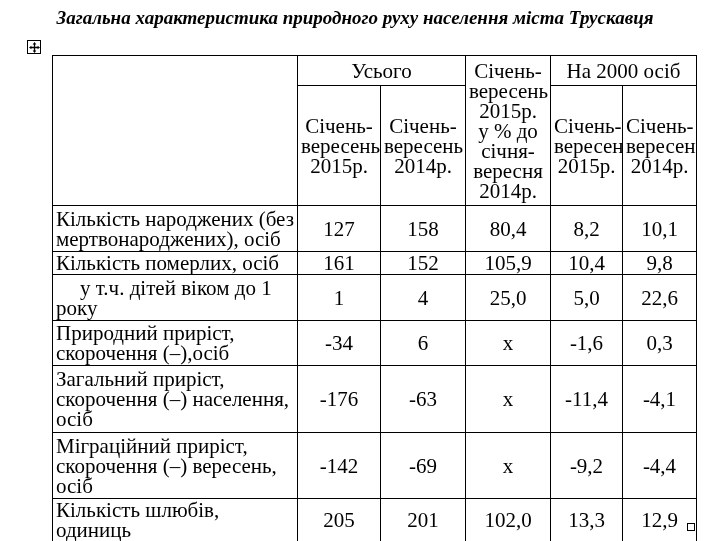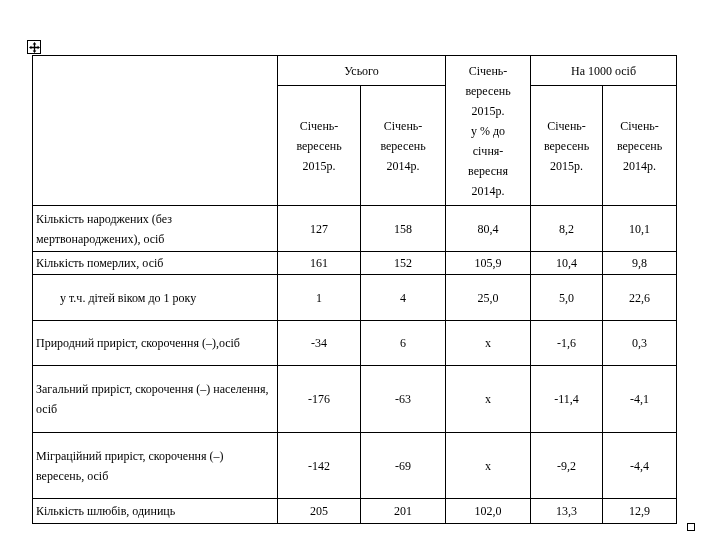--- a/index.html
+++ b/index.html
@@ -43,26 +43,26 @@
     left: 687px;
     top: 523px;
     width: 8px;
     height: 8px;
     border: 1px solid #000000;
     background: #ffffff;
     cursor: nwse-resize;
   }
   table.pop-table {
     position: absolute;
-    left: 32px;
+    left: 52px;
     top: 55px;
     width: 644px;
     border-collapse: collapse;
     table-layout: fixed;
-    font-size: 12px;
+    font-size: 21px;
     line-height: 20px;
   }
   table.pop-table td {
     border: 1px solid #000000;
     padding: 1px 3px;
     vertical-align: middle;
     overflow: hidden;
   }
   td.group-head {
     text-align: center;
@@ -95,20 +95,21 @@
   tr.r4 { height: 45px; }
   tr.r5 { height: 67px; }
   tr.r6 { height: 66px; }
   tr.r7 { height: 25px; }
 </style>
 </head>
 <body>
 
 <div class="page">
 
+  <div class="doc-title">Загальна характеристика природного руху населення міста Трускавця</div>
 
   <div class="move-handle">
     <svg width="11" height="11" viewBox="0 0 12 12">
       <path d="M6 0 L8 2.6 H6.7 V5.3 H9.4 V4 L12 6 L9.4 8 V6.7 H6.7 V9.4 H8 L6 12 L4 9.4 H5.3 V6.7 H2.6 V8 L0 6 L2.6 4 V5.3 H5.3 V2.6 H4 Z" fill="#000000"></path>
     </svg>
   </div>
 
   <table class="pop-table">
     <colgroup>
       <col style="width:245px">
@@ -122,21 +123,21 @@
       <tr class="h1">
         <td rowspan="2"></td>
         <td colspan="2" class="group-head">Усього</td>
         <td rowspan="2" class="pct-head">Січень-
 вересень
 2015р.
 у % до
 січня-
 вересня
 2014р.</td>
-        <td colspan="2" class="group-head">На 1000 осіб</td>
+        <td colspan="2" class="group-head">На 2000 осіб</td>
       </tr>
       <tr class="h2">
         <td class="sub-head">Січень-вересень 2015р.</td>
         <td class="sub-head">Січень-вересень 2014р.</td>
         <td class="sub-head">Січень-вересень 2015р.</td>
         <td class="sub-head">Січень-вересень 2014р.</td>
       </tr>
 
       <tr class="r1">
         <td class="row-label">Кількість народжених (без мертвонароджених), осіб</td>

